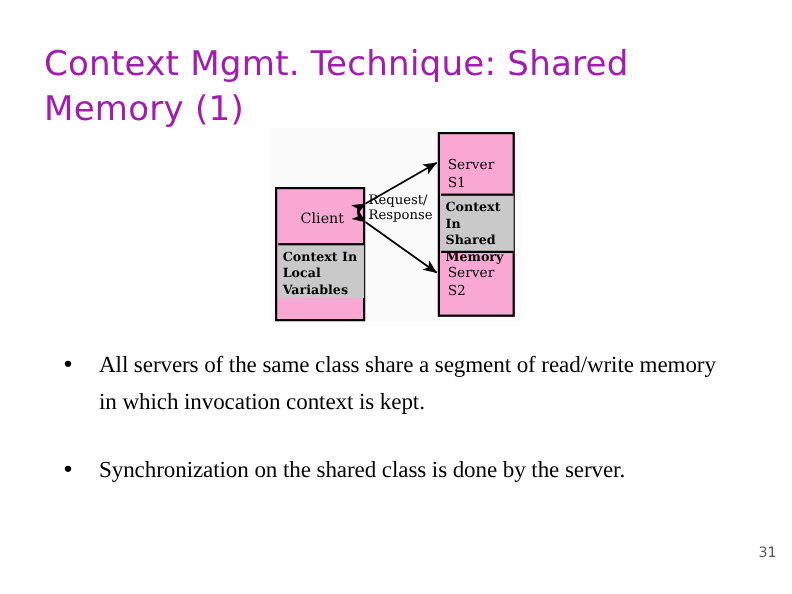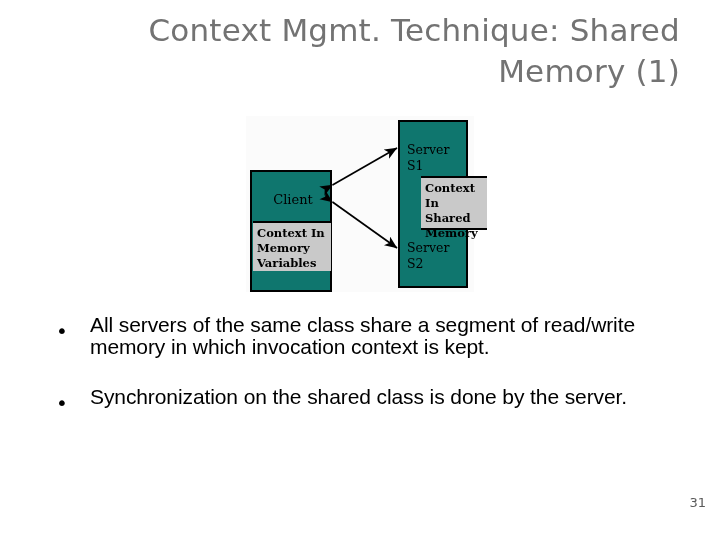--- a/index.html
+++ b/index.html
@@ -13,24 +13,24 @@
     height: 540px;
     background: #ffffff;
     overflow: hidden;
     font-family: "DejaVu Sans", sans-serif;
   }
 
   
   #slide-title {
     position: absolute;
     left: 40px;
-    top: 10px;
+    top: 38px;
     width: 640px;
-    text-align: right;
-    color: #737373;
+    text-align: left;
+    color: #a21caf;
     font-family: "DejaVu Sans", sans-serif;
     font-size: 31px;
     line-height: 41px;
     letter-spacing: 0.2px;
     white-space: pre-line;
   }
 
   
   #diagram {
     position: absolute;
@@ -38,21 +38,21 @@
     top: 116px;
     width: 228px;
     height: 176px;
     background: #fbfbfb;
   }
 
   .box {
     position: absolute;
     box-sizing: border-box;
     border: 2px solid #000000;
-    background: #0f766e;
+    background: #f9a8d4;
     font-family: "DejaVu Serif", serif;
     color: #000000;
     text-decoration: underline;
   }
   .cell {
     position: absolute;
     box-sizing: border-box;
     font-family: "DejaVu Serif", serif;
     color: #000000;
   }
@@ -111,21 +111,20 @@
     width: 66px;
     height: 54px;
     background: #c9c9c9;
     border-top: 2px solid #000;
     border-bottom: 2px solid #000;
     padding: 3px 0 0 4px;
     font-size: 11.5px;
     font-weight: bold;
     line-height: 15px;
     white-space: pre-line;
-    margin-left: 20px;
   }
 
   
   #arrow-svg {
     position: absolute;
     left: 0;
     top: 0;
     width: 228px;
     height: 176px;
     pointer-events: none;
@@ -160,23 +159,23 @@
     width: 34px;
     text-align: left;
     padding-left: 6px;
     font-size: 20px;
     line-height: 34px;
     color: #000;
     font-family: "DejaVu Sans", sans-serif;
   }
   .bullet-text {
     flex: 1 1 auto;
-    font-family: Liberation Sans, sans-serif;
+    font-family: Liberation Serif, serif;
     font-size: 21px;
-    line-height: 22px;
+    line-height: 34px;
     color: #000;
     letter-spacing: -0.1px;
   }
 
   
   #page-number {
     position: absolute;
     right: 14px;
     bottom: 30px;
     font-family: "DejaVu Sans", sans-serif;
@@ -191,21 +190,21 @@
 <div id="slide">
 
   <div id="slide-title">Context Mgmt. Technique: Shared
 Memory (1)</div>
 
   <div id="diagram">
 
     <div class="box" id="client-box">
       <div id="client-label">Client</div>
       <div class="cell" id="client-context-cell">Context In
-Memory
+Local
 Variables</div>
     </div>
 
     <div class="box" id="server-box">
       <div class="server-label" id="server-s1-label">Server
 S1</div>
       <div class="cell" id="shared-memory-cell">Context
 In Shared
 Memory</div>
       <div class="server-label" id="server-s2-label">Server
@@ -217,20 +216,22 @@
         <marker id="ah" markerWidth="9" markerHeight="9" refX="7.2" refY="3.1" orient="auto" markerUnits="strokeWidth">
           <path d="M0,0 L7.4,3.1 L0,6.2 L1.9,3.1 z" fill="#000"></path>
         </marker>
       </defs>
 
       <line x1="86.5" y1="69" x2="151" y2="32" stroke="#000" stroke-width="1.7" marker-start="url(#ah)" marker-end="url(#ah)"></line>
 
       <line x1="86.5" y1="86" x2="151" y2="132" stroke="#000" stroke-width="1.7" marker-start="url(#ah)" marker-end="url(#ah)"></line>
     </svg>
 
+    <div id="reqresp-label">Request/
+Response</div>
   </div>
 
   <div id="body-content">
     <div class="bullet-row">
       <span class="bullet-dot">•</span>
       <span class="bullet-text">All servers of the same class share a segment of read/write memory in which invocation context is kept.</span>
     </div>
     <div class="bullet-row">
       <span class="bullet-dot">•</span>
       <span class="bullet-text">Synchronization on the shared class is done by the server.</span>

